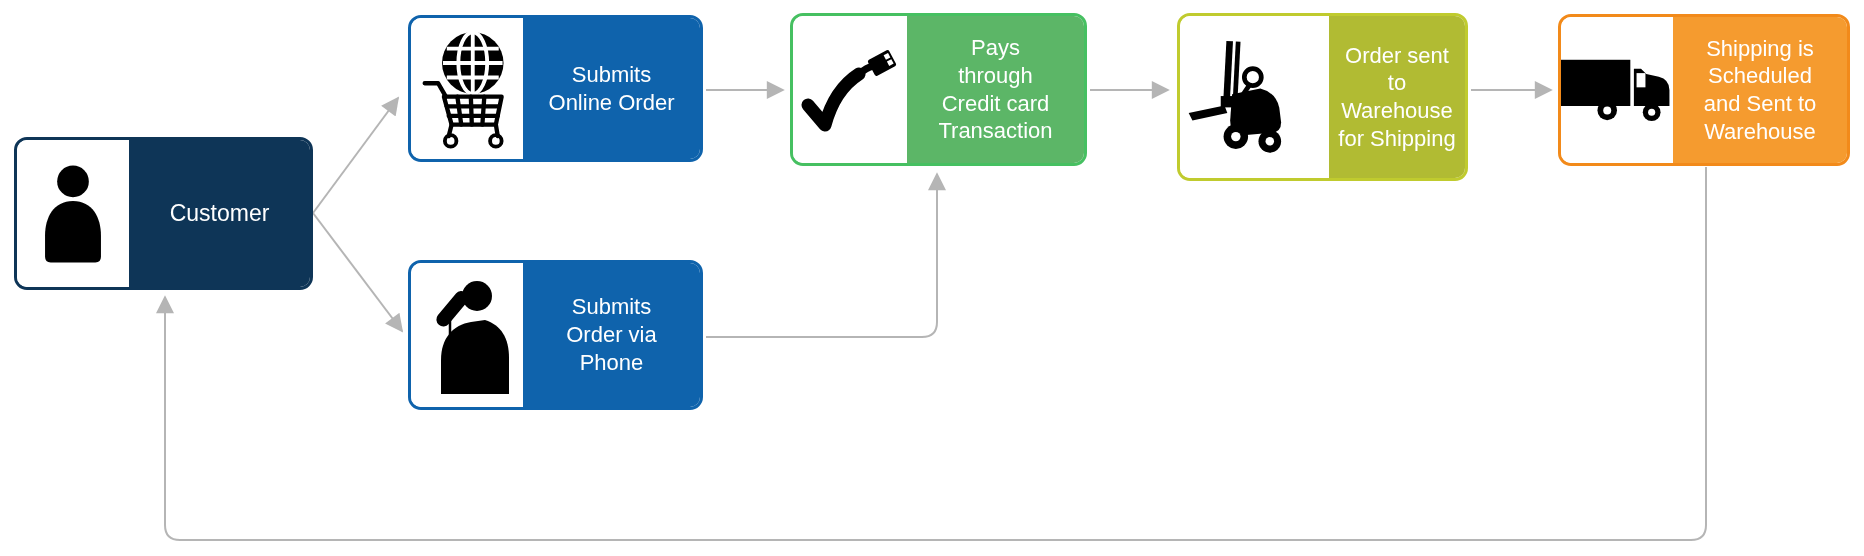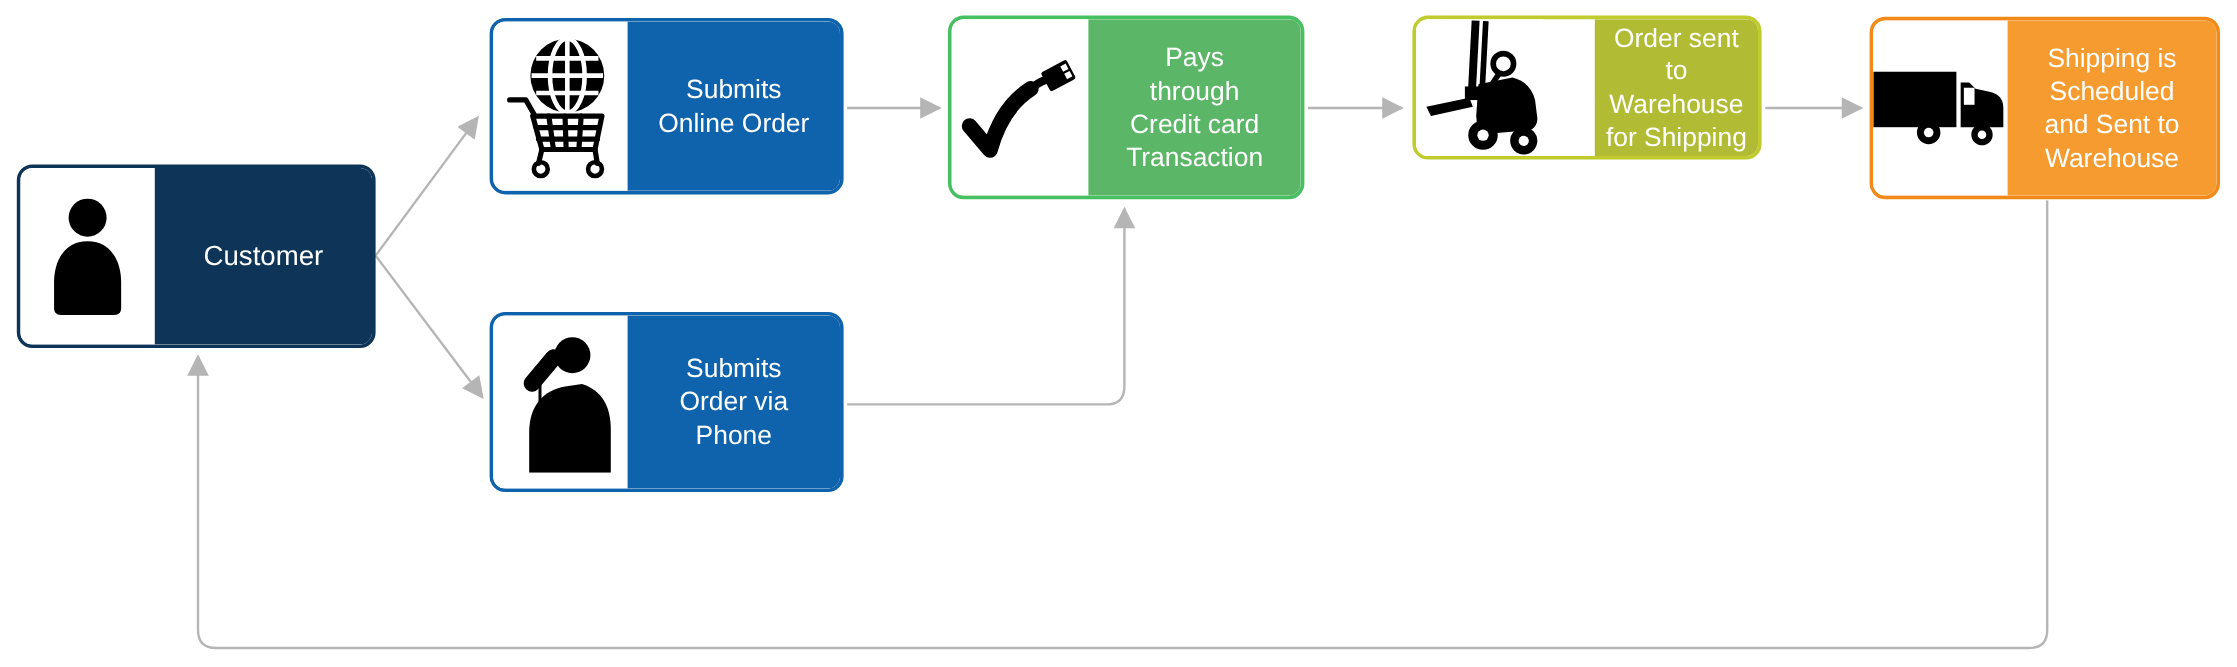--- a/index.html
+++ b/index.html
@@ -14,21 +14,21 @@
               align-items:center;justify-content:center;}
   .label-panel{flex:1 1 auto;display:flex;align-items:center;justify-content:center;
                color:#ffffff;text-align:center;white-space:pre-line;
                font-size:22px;line-height:1.26;padding:2px 4px;}
   .node-customer{left:14px;top:137px;width:299px;height:153px;}
   .node-customer .label-panel{font-size:23px;}
   .node-online{left:408px;top:15px;width:295px;height:147px;}
   .node-phone{left:408px;top:260px;width:295px;height:150px;}
   .node-credit{left:790px;top:13px;width:297px;height:153px;}
   .node-credit .icon-panel{flex-basis:114px;}
-  .node-warehouse{left:1177px;top:13px;width:291px;height:120px;gap:43px;}
+  .node-warehouse{left:1177px;top:13px;width:291px;height:168px;gap:43px;}
   .node-warehouse .icon-panel{flex-basis:106px;}
   .node-shipping{left:1558px;top:14px;width:292px;height:152px;}
   .node-shipping .icon-panel{flex-basis:112px;}
 </style>
 </head>
 <body>
 
 <div class="canvas">
 
   <svg class="edges" width="1864" height="556">

